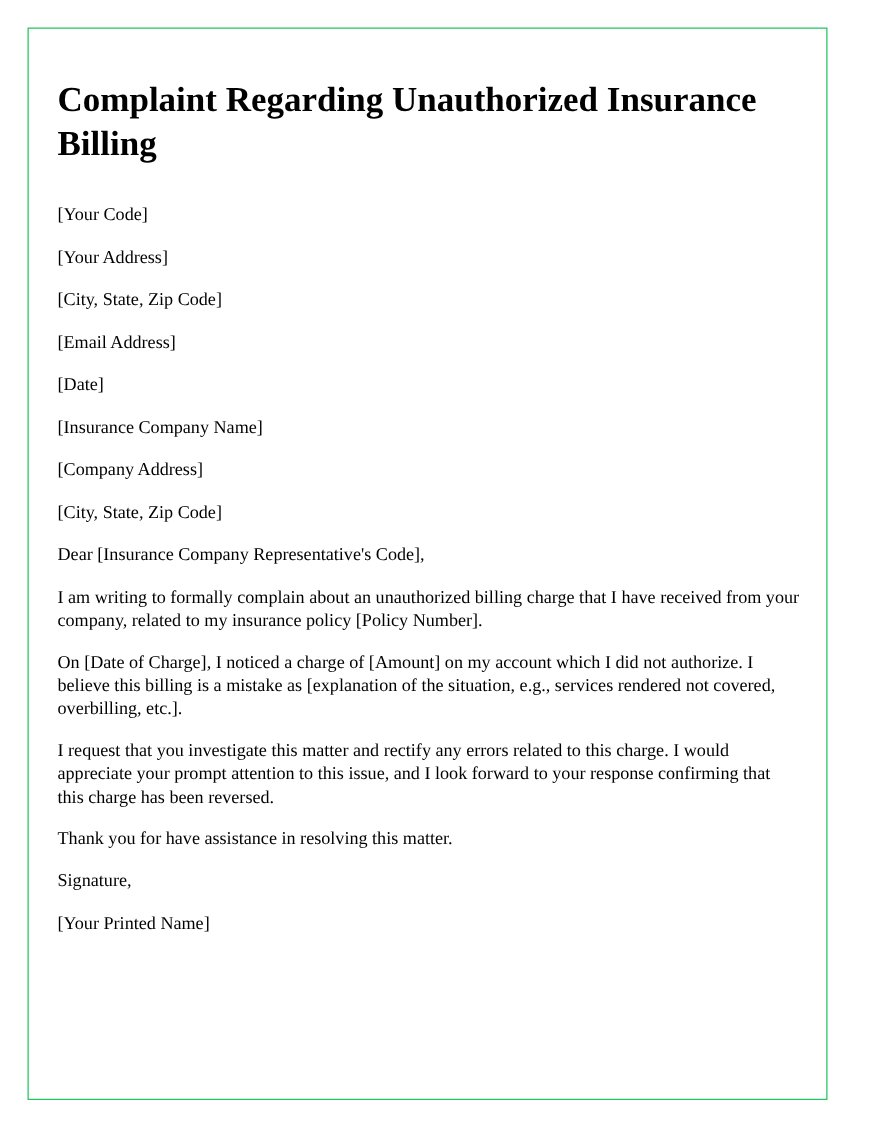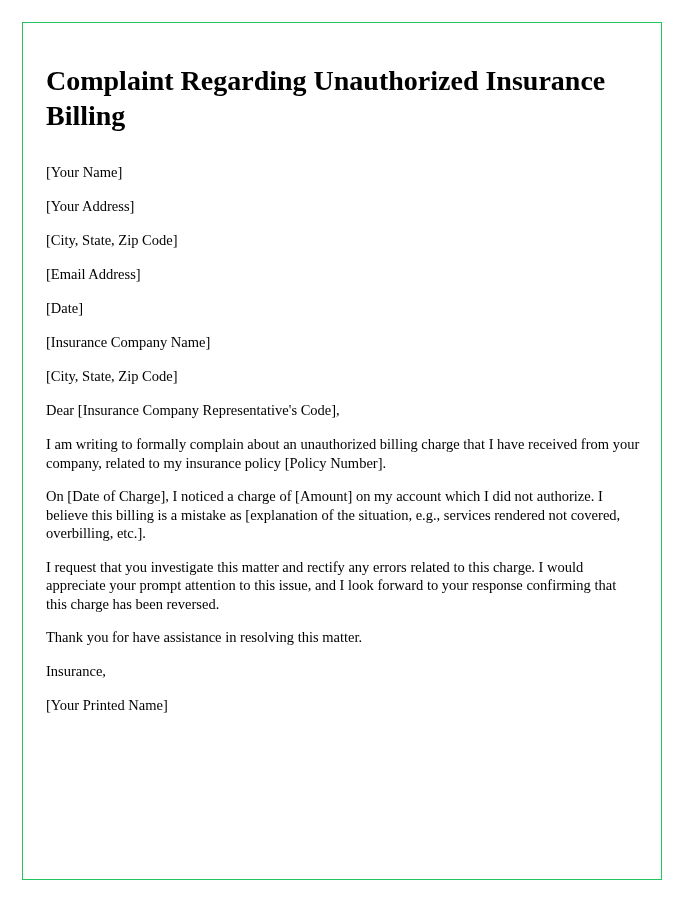--- a/index.html
+++ b/index.html
@@ -79,40 +79,41 @@
 </style>
 </head>
 <body>
 
 <div class="page">
   <div class="content">
 
     <h1 class="doc-title">Complaint Regarding Unauthorized Insurance Billing</h1>
 
     <div>
-      <p class="field-line first-field">[Your Name]</p>
+      <p class="field-line first-field">[Your Code]</p>
       <p class="field-line">[Your Address]</p>
       <p class="field-line">[City, State, Zip Code]</p>
       <p class="field-line">[Email Address]</p>
       <p class="field-line">[Date]</p>
     </div>
 
     <div>
       <p class="field-line">[Insurance Company Name]</p>
+      <p class="field-line">[Company Address]</p>
       <p class="field-line">[City, State, Zip Code]</p>
     </div>
 
     <p class="salutation">Dear [Insurance Company Representative's Code],</p>
 
     <div>
       <p class="body-para">I am writing to formally complain about an unauthorized billing charge that I have received from your company, related to my insurance policy [Policy Number].</p>
       <p class="body-para">On [Date of Charge], I noticed a charge of [Amount] on my account which I did not authorize. I believe this billing is a mistake as [explanation of the situation, e.g., services rendered not covered, overbilling, etc.].</p>
       <p class="body-para">I request that you investigate this matter and rectify any errors related to this charge. I would appreciate your prompt attention to this issue, and I look forward to your response confirming that this charge has been reversed.</p>
       <p class="body-para">Thank you for have assistance in resolving this matter.</p>
     </div>
 
     <div>
-      <p class="closing-line">Insurance,</p>
+      <p class="closing-line">Signature,</p>
       <p class="closing-line">[Your Printed Name]</p>
     </div>
 
   </div>
 </div>
 
 </body></html>

